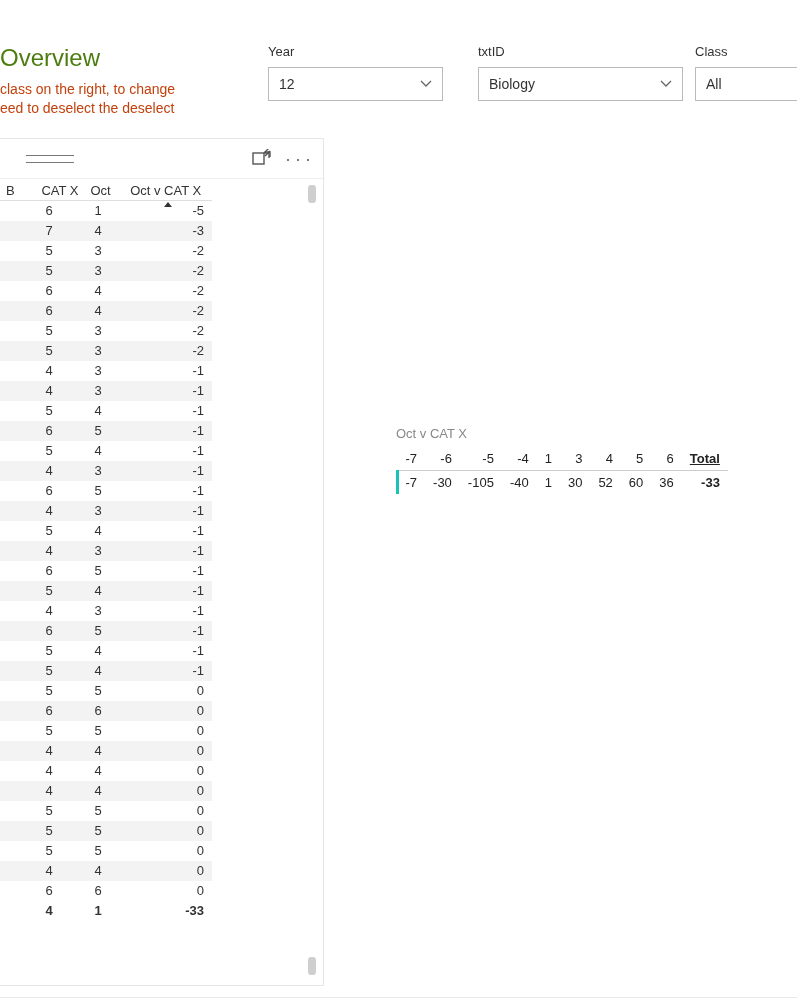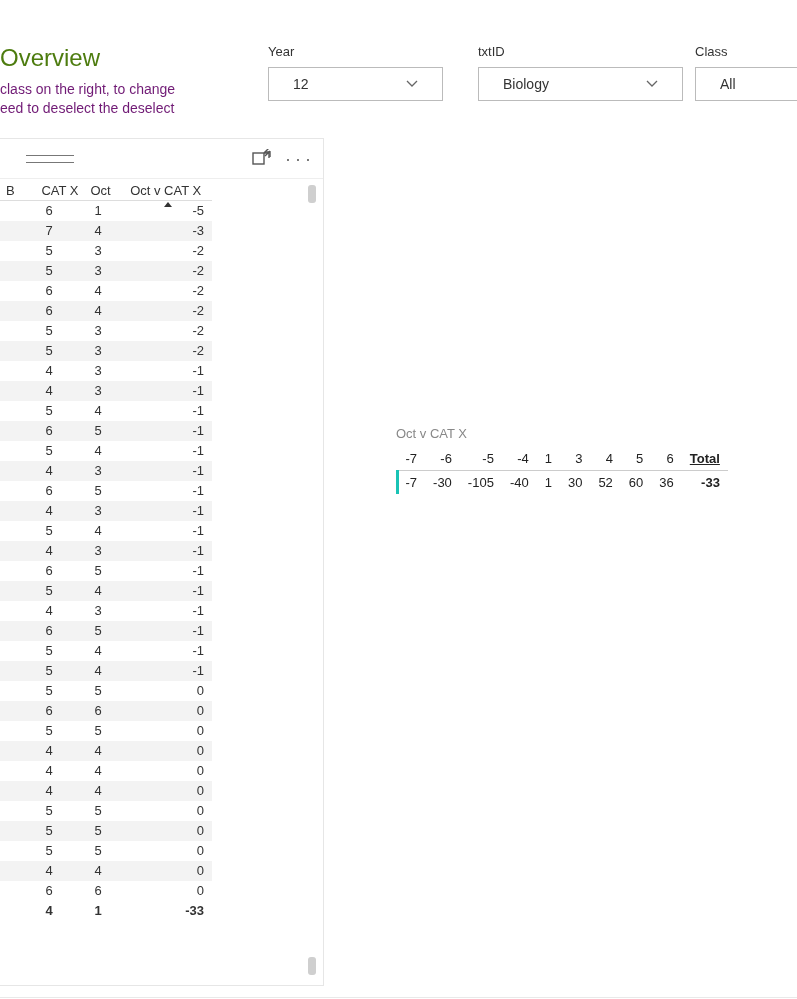--- a/index.html
+++ b/index.html
@@ -22,40 +22,40 @@
     position: absolute;
     left: 0; top: 44px;
     font-size: 24px;
     font-weight: 400;
     color: #4d7c0f;
   }
   .subtitle {
     position: absolute;
     left: 0; top: 80px;
     font-size: 14px;
-    color: #701a75;
+    color: #c2410c;
     line-height: 1.35;
     width: 230px;
   }
   .slicer {
     position: absolute;
     top: 44px;
   }
   .slicer-label {
     font-size: 13px;
     color: #333;
     margin-bottom: 8px;
   }
   .slicer-box {
     height: 34px;
     border: 1px solid #bbb;
     background: #fff;
     display: flex;
     align-items: center;
-    padding: 0 24px;
+    padding: 0 10px;
     font-size: 14px;
     color: #333;
     justify-content: space-between;
   }
   .chevron {
     width: 12px; height: 12px;
     flex: 0 0 12px;
   }
   .chevron svg { width:12px; height:12px; display:block; }
   .slicer.year  { left: 268px; width: 175px; }

